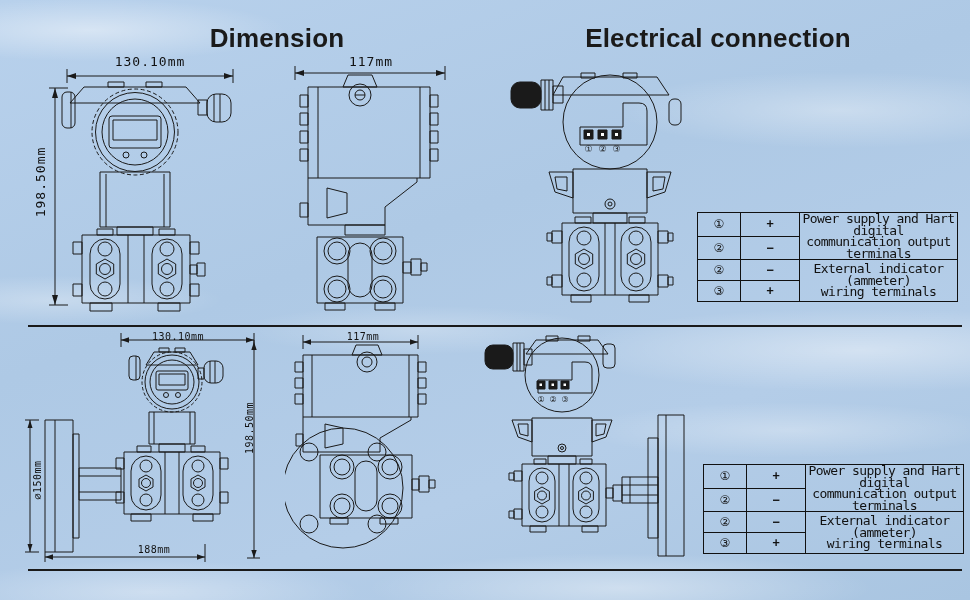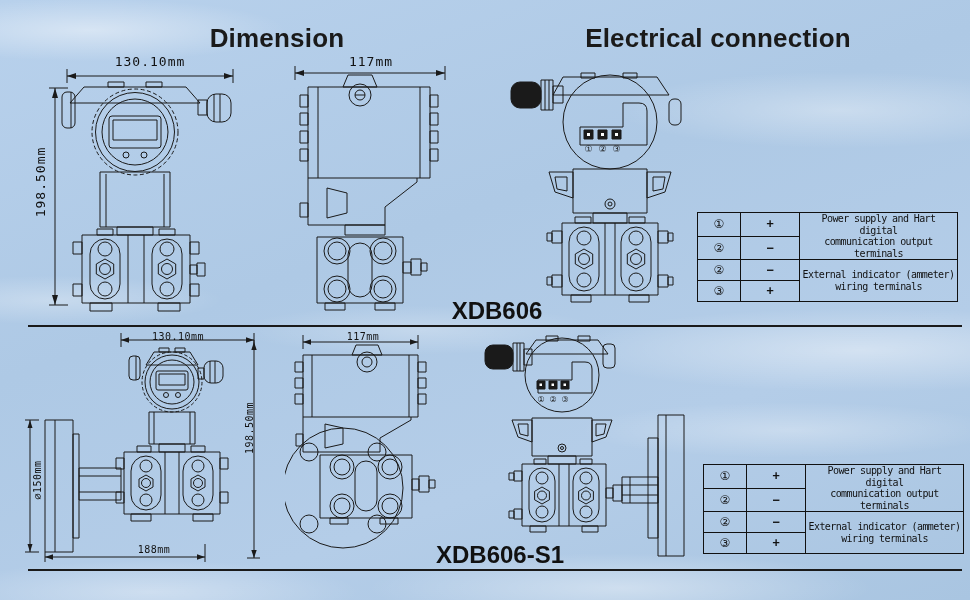--- a/index.html
+++ b/index.html
@@ -27,21 +27,21 @@
        white-space:nowrap;color:#111;}
   .dim.rot{transform:translate(-50%,-50%) rotate(-90deg);}
   .f13{font-size:13px;letter-spacing:1px;}
   .f10{font-size:10px;letter-spacing:.5px;}
   .drw{position:absolute;}
   table.tbl{position:absolute;border-collapse:collapse;}
   table.tbl td{border:1.6px solid #111;text-align:center;vertical-align:middle;padding:0;height:20px;}
   td.cno{width:42px;font-family:"DejaVu Sans",sans-serif;font-size:12px;}
   td.csign{width:58px;font-family:"DejaVu Sans Mono",monospace;font-size:12px;font-weight:bold;}
   td.cdesc{width:157px;text-align:left;padding-left:7px;
-           font-family:"DejaVu Sans Mono",monospace;font-size:10px;letter-spacing:-0.6px;line-height:11.5px;}
+           font-family:"DejaVu Sans Mono",monospace;font-size:13px;letter-spacing:-0.6px;line-height:11.5px;}
   svg line,svg path,svg rect,svg circle,svg polygon{vector-effect:non-scaling-stroke;}
   svg text{stroke:none;}
 </style>
 </head>
 <body>
 
 <div class="stage">
 
   <div class="title" style="left:718px;top:23px">Electrical connection</div>
   <div class="title" style="left:277px;top:23px">Dimension</div>
@@ -251,21 +251,20 @@
         <div>wiring terminals</div>
       </td>
     </tr>
     <tr>
       <td class="cno">③</td>
       <td class="csign">+</td>
     </tr>
   </tbody>
     </table>
 
-  <div class="model" style="left:497px;top:297px">XDB606</div>
   <div class="rule" style="left:28px;top:325px;width:934px"></div>
 
   <svg class="drw" style="left:25px;top:330px" width="235" height="235" viewBox="0 0 235 235">
     <g stroke="#1a1a1a" fill="none" stroke-width="1">
       <g>
         <path d="M96,3 V17 M229,3 V17 M96,10 H229"></path>
         <path d="M96,10 l8,-2.7 v5.4 z M229,10 l-8,-2.7 v5.4 z" fill="#1a1a1a" stroke="none"></path>
       </g>
       <g>
         <path d="M229,10 V228 M222,228 H235"></path>
@@ -488,21 +487,20 @@
         <div>wiring terminals</div>
       </td>
     </tr>
     <tr>
       <td class="cno">③</td>
       <td class="csign">+</td>
     </tr>
   </tbody>
     </table>
 
-  <div class="model" style="left:500px;top:541px">XDB606-S1</div>
   <div class="rule" style="left:28px;top:569px;width:934px"></div>
 
   <span class="dim f13" style="left:150px;top:61px">130.10mm</span>
   <span class="dim f13 rot" style="left:40px;top:182px">198.50mm</span>
   <span class="dim f13" style="left:371px;top:61px">117mm</span>
   <span class="dim f10" style="left:178px;top:336px">130.10mm</span>
   <span class="dim f10 rot" style="left:249px;top:428px">198.50mm</span>
   <span class="dim f10 rot" style="left:37px;top:480px">⌀150mm</span>
   <span class="dim f10" style="left:363px;top:336px">117mm</span>
   <span class="dim f10" style="left:154px;top:549px">188mm</span>

